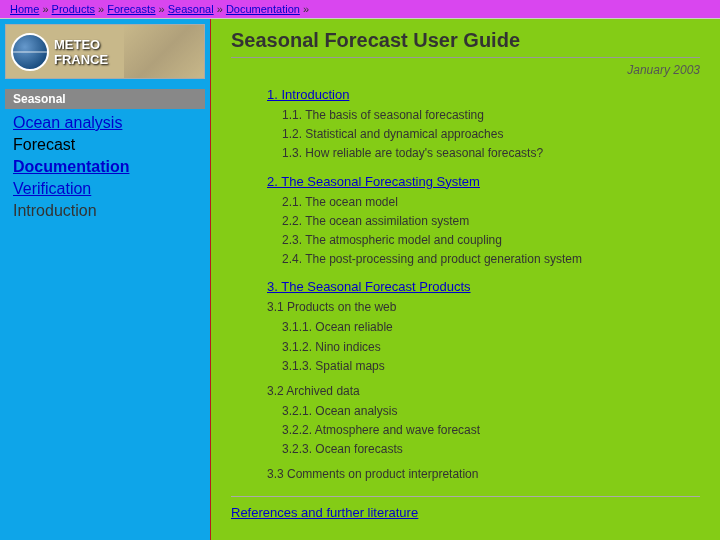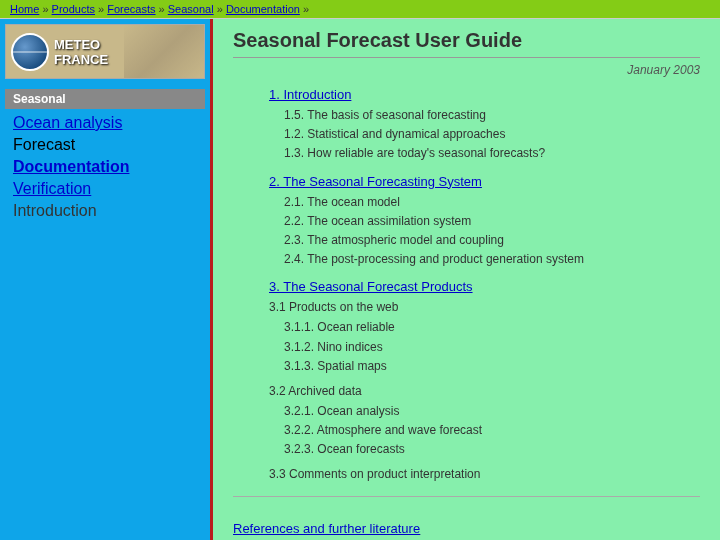--- a/index.html
+++ b/index.html
@@ -12,21 +12,21 @@
       overflow: hidden;
     }
     .outer {
       width: 720px;
       height: 540px;
       display: flex;
       flex-direction: column;
     }
     
     .breadcrumb-bar {
-      background: #84cc16;
+      background: #d946ef;
       padding: 3px 10px;
       font-size: 11px;
       color: #333;
       border-bottom: 1px solid #ccc;
     }
     .breadcrumb-bar a {
       color: #0000cc;
       text-decoration: underline;
     }
     
@@ -115,24 +115,24 @@
       font-weight: bold;
       text-decoration: underline;
       color: #0000cc;
     }
     .nav-item.selected {
       color: #333;
     }
     
     .content {
       flex: 1;
-      background: #86efac;
+      background: #84cc16;
       padding: 10px 20px;
       overflow-y: auto;
-      border-left: 3px solid #b91c1c;
+      border-left: 1px solid #b91c1c;
     }
     .page-title {
       font-size: 20px;
       font-weight: bold;
       color: #333;
       margin-bottom: 5px;
       border-bottom: 1px solid #999;
       padding-bottom: 5px;
     }
     .date-line {
@@ -216,21 +216,21 @@
         <div class="nav-item selected">Introduction</div>
       </div>
     </div>
 
     <div class="content">
       <div class="page-title">Seasonal Forecast User Guide</div>
       <div class="date-line">January 2003</div>
 
       <div class="toc-section">
         <a class="toc-main-link">1. Introduction</a>
-        <div class="toc-sub-item">1.5. The basis of seasonal forecasting</div>
+        <div class="toc-sub-item">1.1. The basis of seasonal forecasting</div>
         <div class="toc-sub-item">1.2. Statistical and dynamical approaches</div>
         <div class="toc-sub-item">1.3. How reliable are today's seasonal forecasts?</div>
       </div>
 
       <div class="toc-section">
         <a class="toc-main-link">2. The Seasonal Forecasting System</a>
         <div class="toc-sub-item">2.1. The ocean model</div>
         <div class="toc-sub-item">2.2. The ocean assimilation system</div>
         <div class="toc-sub-item">2.3. The atmospheric model and coupling</div>
         <div class="toc-sub-item">2.4. The post-processing and product generation system</div>
@@ -245,18 +245,18 @@
         <div class="toc-sub-item">3.1.3. Spatial maps</div>
 
         <div class="toc-sub-section" style="margin-top:8px;">3.2 Archived data</div>
         <div class="toc-sub-item">3.2.1. Ocean analysis</div>
         <div class="toc-sub-item">3.2.2. Atmosphere and wave forecast</div>
         <div class="toc-sub-item">3.2.3. Ocean forecasts</div>
 
         <div class="toc-sub-section" style="margin-top:8px;">3.3 Comments on product interpretation</div>
       </div>
 
-      <div style="margin-top: 15px; border-top: 1px solid #aaa; padding-top: 24px; text-decoration: underline;">
+      <div style="margin-top: 15px; border-top: 1px solid #aaa; padding-top: 8px; text-decoration: underline;">
         <a class="references-link">References and further literature</a>
       </div>
     </div>
   </div>
 </div>
 
 </body></html>

